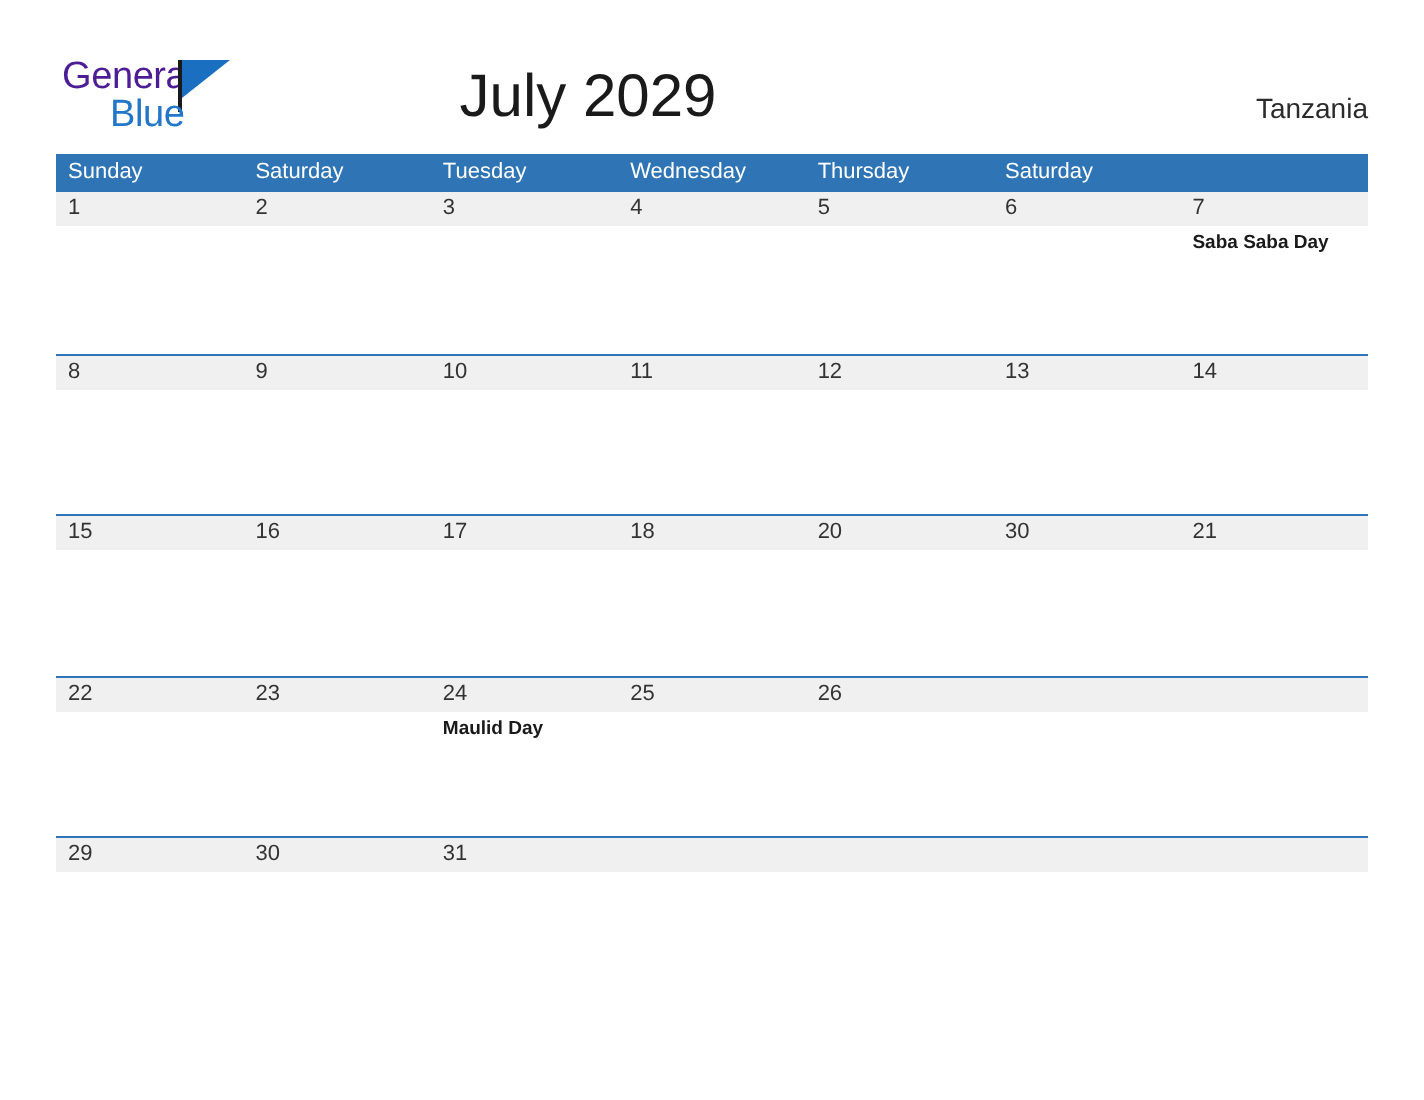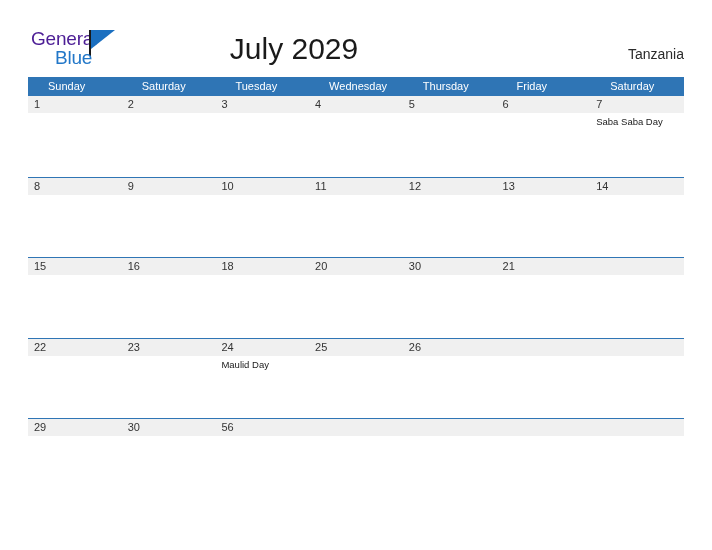--- a/index.html
+++ b/index.html
@@ -105,21 +105,21 @@
   .weekday-row {
     display: flex;
     width: 656px;
     height: 19px;
     background: #2f75b5;
   }
   .weekday-cell {
     width: 93.714px;
     height: 19px;
     box-sizing: border-box;
-    padding-left: 20px;
+    padding-left: 6px;
     color: #ffffff;
     font-size: 11px;
     line-height: 19px;
     white-space: nowrap;
     overflow: hidden;
   }
 
   .week-row {
     position: relative;
     width: 656px;
@@ -157,20 +157,21 @@
     font-size: 11px;
     color: #333333;
     line-height: 15px;
     white-space: nowrap;
   }
   .day-events {
     position: absolute;
     left: 6px;
     top: 19px;
     width: 88px;
+    font-weight: bold;
   }
   .day-event {
     font-size: 9.5px;
     color: #1a1a1a;
     line-height: 13px;
     white-space: nowrap;
   }
 </style>
 </head>
 <body>
@@ -191,21 +192,20 @@
 </div>
 
 <div class="calendar">
 
   <div class="weekday-row">
     <div class="weekday-cell">Sunday</div>
     <div class="weekday-cell">Saturday</div>
     <div class="weekday-cell">Tuesday</div>
     <div class="weekday-cell">Wednesday</div>
     <div class="weekday-cell">Thursday</div>
-    <div class="weekday-cell">Friday</div>
     <div class="weekday-cell">Saturday</div>
   </div>
 
   <div id="weeks-container">
       <div class="week-row">
         <div class="week-band"></div>
         <div class="week-cells">
           <div class="day-cell">
             <div class="day-number">1</div>
           </div>
@@ -261,20 +261,23 @@
       <div class="week-row">
         <div class="week-band"></div>
         <div class="week-cells">
           <div class="day-cell">
             <div class="day-number">15</div>
           </div>
           <div class="day-cell">
             <div class="day-number">16</div>
           </div>
           <div class="day-cell">
+            <div class="day-number">17</div>
+          </div>
+          <div class="day-cell">
             <div class="day-number">18</div>
           </div>
           <div class="day-cell">
             <div class="day-number">20</div>
           </div>
           <div class="day-cell">
             <div class="day-number">30</div>
           </div>
           <div class="day-cell">
             <div class="day-number">21</div>
@@ -307,21 +310,21 @@
       <div class="week-row">
         <div class="week-band"></div>
         <div class="week-cells">
           <div class="day-cell">
             <div class="day-number">29</div>
           </div>
           <div class="day-cell">
             <div class="day-number">30</div>
           </div>
           <div class="day-cell">
-            <div class="day-number">56</div>
+            <div class="day-number">31</div>
           </div>
           <div class="day-cell empty"></div>
           <div class="day-cell empty"></div>
           <div class="day-cell empty"></div>
           <div class="day-cell empty"></div>
         </div>
       </div>
     </div>
 
 </div>

